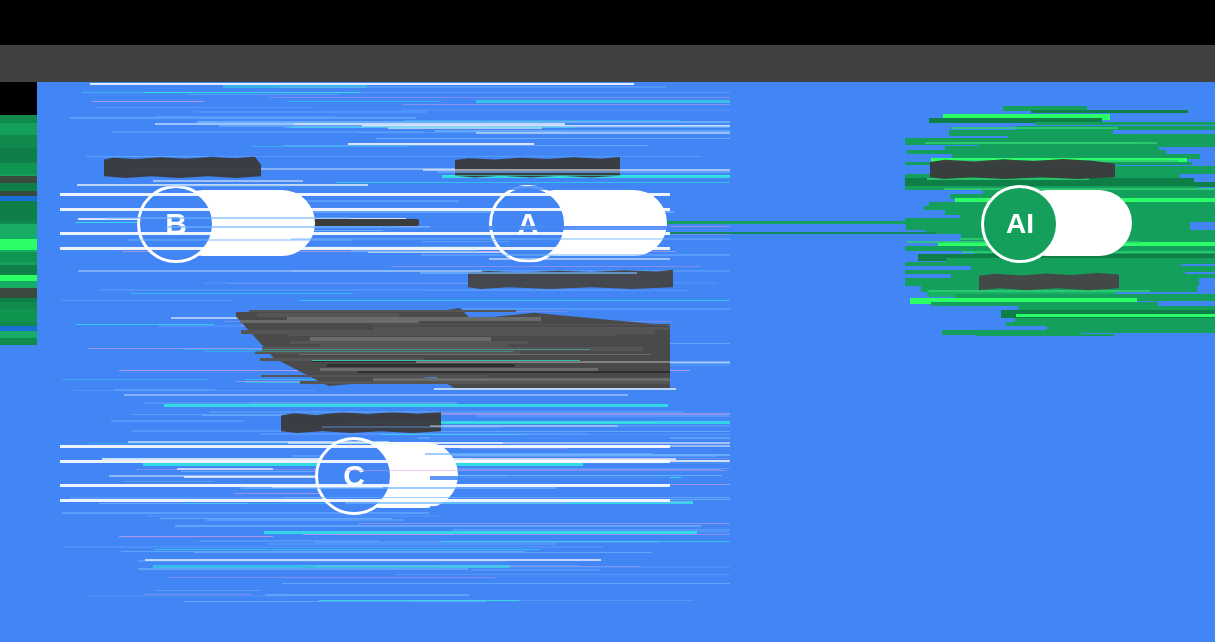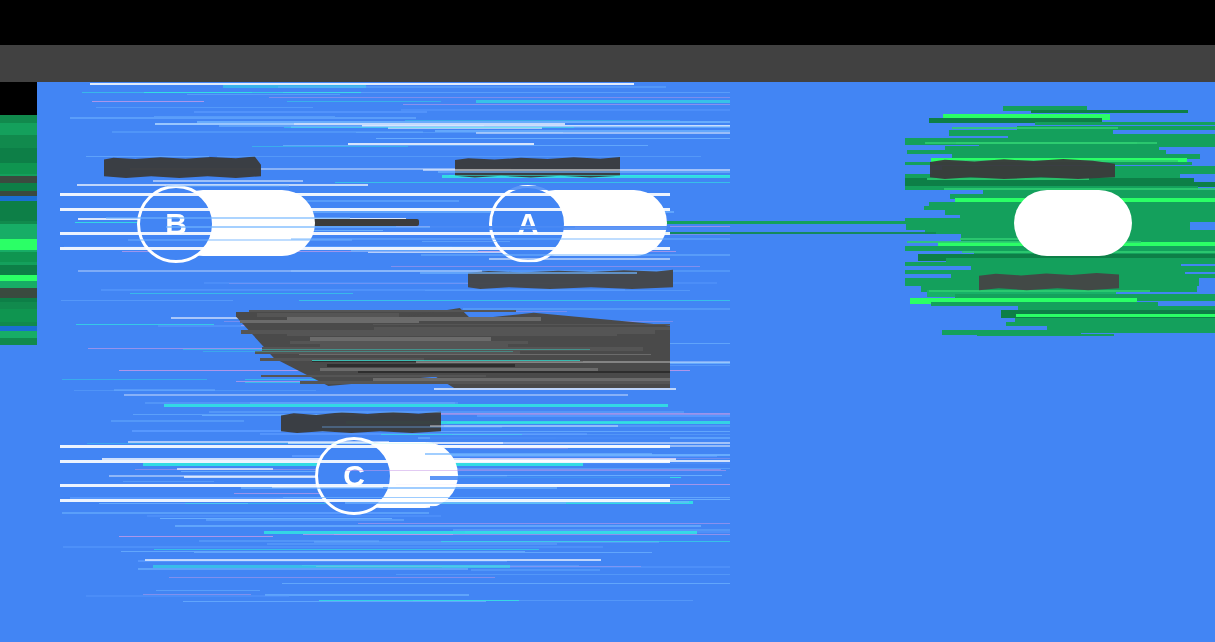--- a/index.html
+++ b/index.html
@@ -360,20 +360,23 @@
   <div class="card" style="left:348px;top:442px;width:110px;height:66px;"></div>
   <div class="node blue" style="left:315px;top:437px;width:78px;height:78px;font-size:30px;">
     <span>C</span>
   </div>
   <div class="label" style="left:281px;top:411px;width:160px;height:22px;
        clip-path:polygon(0 20%,8% 10%,22% 18%,38% 6%,54% 14%,70% 4%,86% 12%,100% 2%,100% 46%,100% 92%,82% 100%,62% 92%,44% 100%,26% 92%,10% 100%,0 92%);">
     <span></span>
   </div>
 
   <div class="card" style="left:1014px;top:190px;width:118px;height:66px;"></div>
+  <div class="node green" style="left:981px;top:185px;width:78px;height:78px;font-size:28px;">
+    <span>AI</span>
+  </div>
   <div class="label" style="left:930px;top:158px;width:185px;height:22px;
        clip-path:polygon(0 18%,8% 8%,24% 16%,40% 6%,56% 14%,72% 4%,88% 12%,100% 26%,100% 50%,100% 88%,80% 96%,60% 88%,40% 96%,22% 88%,8% 96%,0 88%);">
     <span></span>
   </div>
   <div class="label" style="left:979px;top:271px;width:140px;height:20px;background:#454545;
        clip-path:polygon(0 24%,12% 14%,30% 22%,48% 12%,66% 20%,84% 10%,100% 18%,100% 52%,100% 86%,78% 96%,56% 86%,34% 96%,14% 86%,0 96%);">
     <span></span>
   </div>
 
   <div id="scanlayer-fg" style="position:absolute;left:0;top:82px;width:1215px;height:520px;overflow:hidden;pointer-events:none;">

